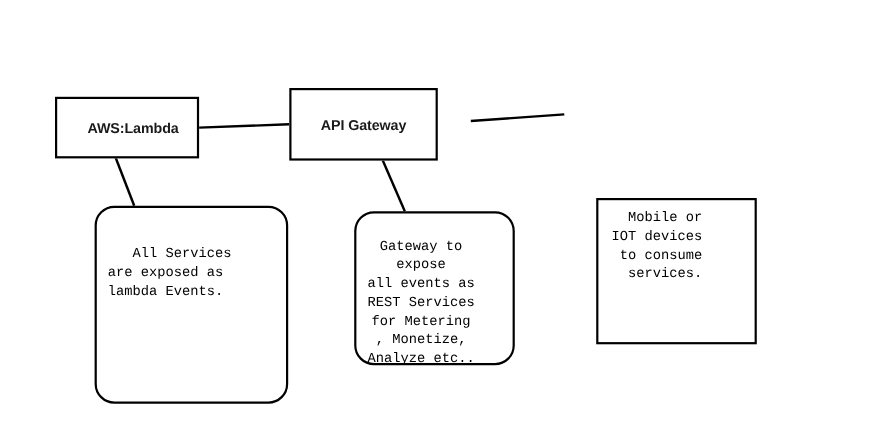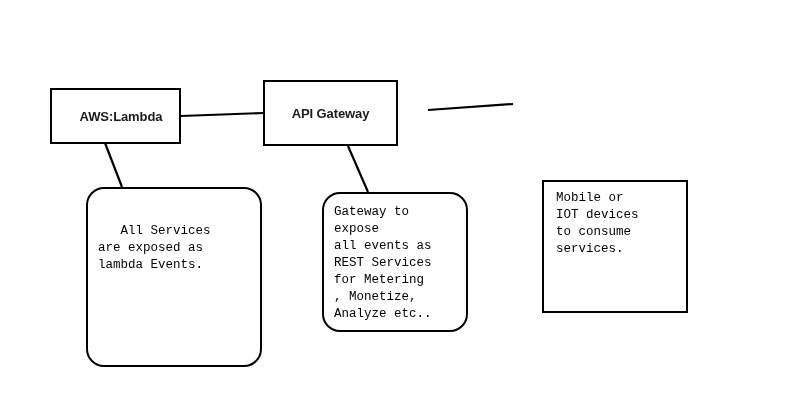--- a/index.html
+++ b/index.html
@@ -79,29 +79,29 @@
   </div>
 
 
   <div class="note-box rounded" style="left:86px; top:187px; width:176px; height:180px;border-radius:18px;">
     <div class="note-text" style="left:10px; top:34px;">   All Services
 are exposed as
 lambda Events.</div>
   </div>
 
   <div class="note-box rounded" style="left:322px; top:192px; width:146px; height:140px;">
-    <div class="note-text" style="left:10px; top:10px;">Gateway to
+    <div class="note-text" style="left:10px; top:22px;text-align:center;">Gateway to
 expose
 all events as
 REST Services
 for Metering
 , Monetize,
 Analyze etc..</div>
   </div>
 
   <div class="note-box" style="left:542px; top:180px; width:146px; height:133px;">
-    <div class="note-text" style="left:12px; top:8px;">Mobile or
+    <div class="note-text" style="left:12px; top:8px;text-align:right;">Mobile or
 IOT devices
 to consume
 services.</div>
   </div>
 
 </div>
 
 </body></html>

